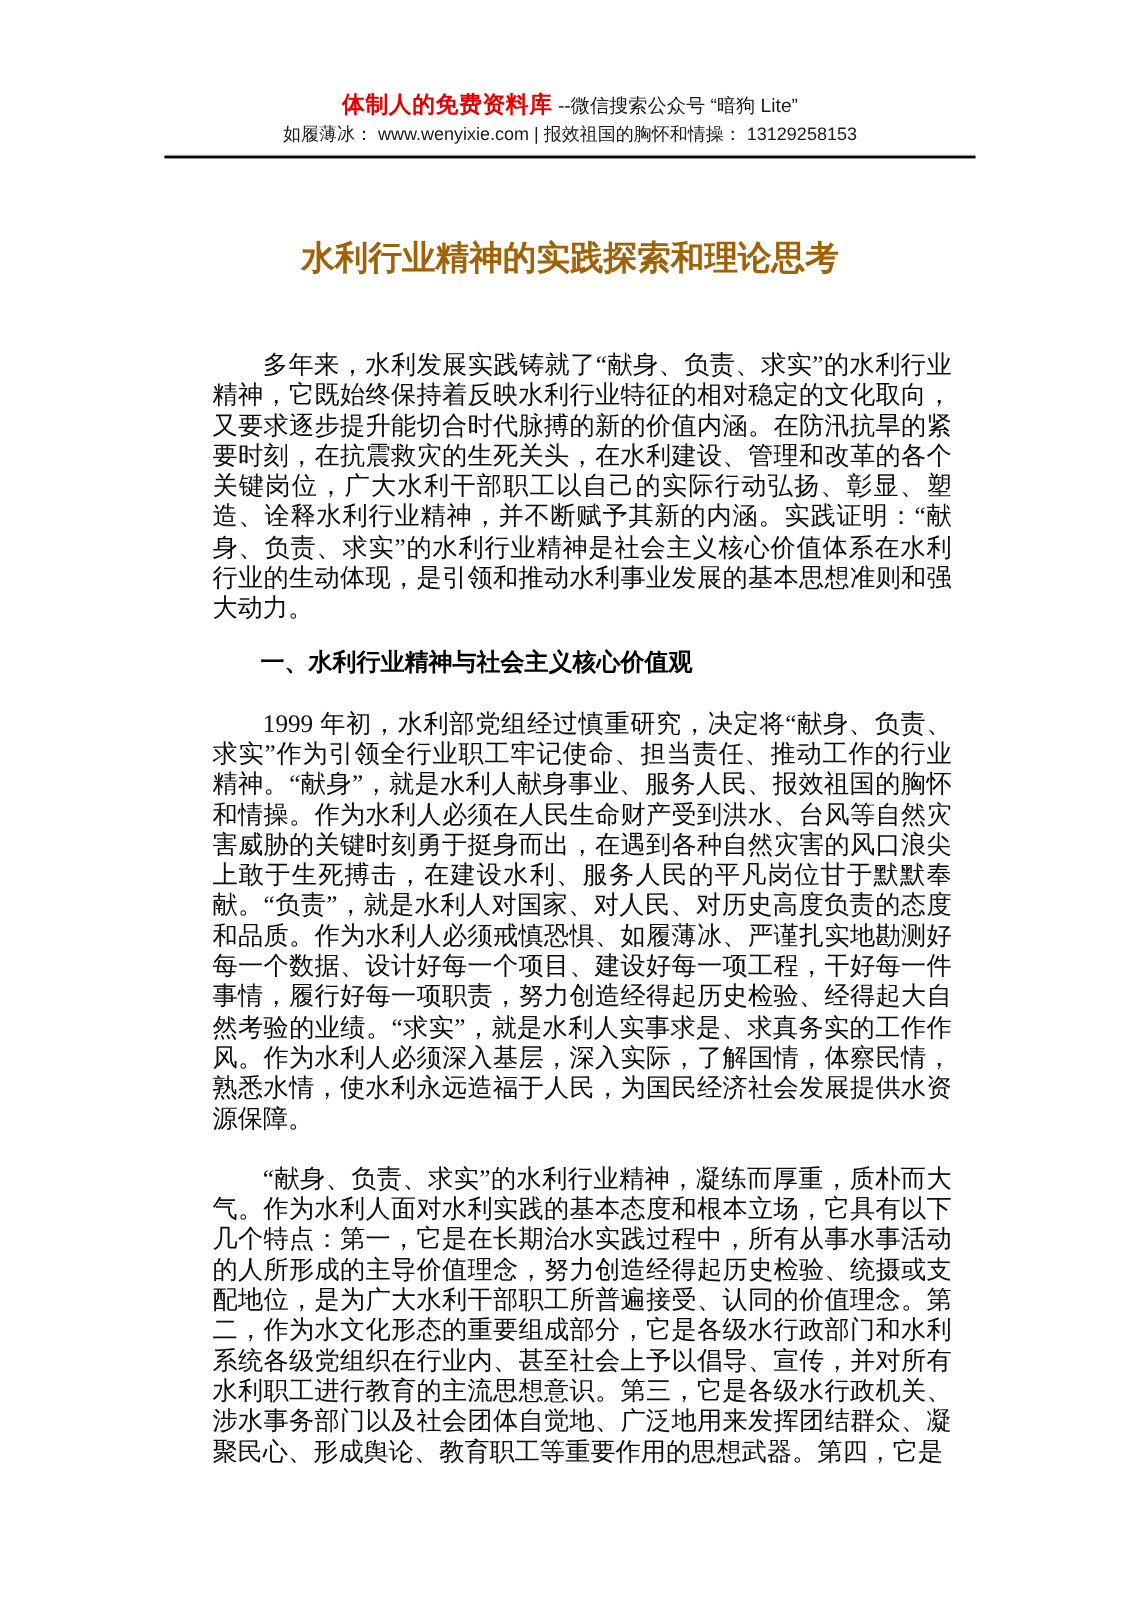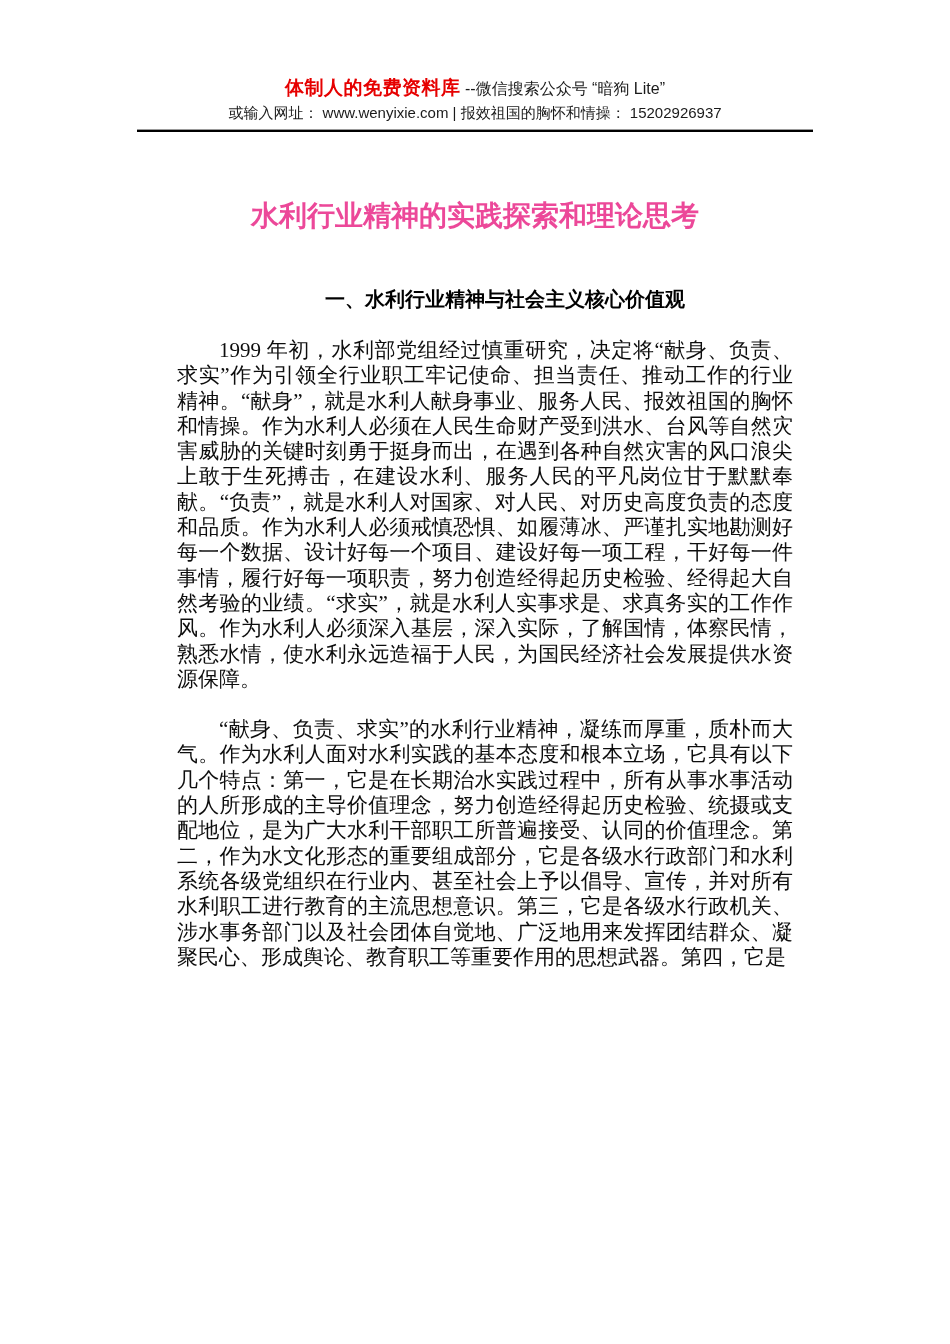--- a/index.html
+++ b/index.html
@@ -49,21 +49,21 @@
     background: transparent;
   }
   
   .doc-title {
     margin-top: 66px;
     text-align: center;
     font-family: "Liberation Serif", "DejaVu Serif", serif;
     font-weight: bold;
     font-size: 28px;
     line-height: 36px;
-    color: #ec4899;
+    color: #a16207;
   }
   .doc-body {
     width: 616px;
     margin: 58px auto 0 auto;
     margin-left: 177px;
     font-family: "Liberation Serif", "DejaVu Serif", serif;
     font-size: 21px;
     line-height: 25.3px;
     color: #0d0d0d;
     text-align: justify;
@@ -75,44 +75,45 @@
   }
   .section-heading {
     font-family: "Liberation Sans", "DejaVu Sans", sans-serif;
     font-weight: bold;
     font-size: 20px;
     line-height: 25px;
     color: #000;
     text-indent: 2em;
     margin-top: -5px;
     margin-bottom: 26px;
-    text-align: center;
+    text-align: left;
   }
 </style>
 </head>
 <body>
 
 <div class="page">
 
   <div class="doc-header">
     <div class="header-line1">
       <span class="brand">体制人的免费资料库</span>
       <span class="promo">--微信搜索公众号 “暗狗 Lite”</span>
     </div>
     <div class="header-line2">
-      <span>或输入网址：</span>
+      <span>如履薄冰：</span>
       <span>www.wenyixie.com</span>
       <span> <span>|</span> </span>
       <span>报效祖国的胸怀和情操：</span>
-      <span>15202926937</span>
+      <span>13129258153</span>
     </div>
     <hr class="header-rule">
   </div>
 
   <h1 class="doc-title">水利行业精神的实践探索和理论思考</h1>
 
   <div class="doc-body">
+    <p>多年来，水利发展实践铸就了“献身、负责、求实”的水利行业精神，它既始终保持着反映水利行业特征的相对稳定的文化取向，又要求逐步提升能切合时代脉搏的新的价值内涵。在防汛抗旱的紧要时刻，在抗震救灾的生死关头，在水利建设、管理和改革的各个关键岗位，广大水利干部职工以自己的实际行动弘扬、彰显、塑造、诠释水利行业精神，并不断赋予其新的内涵。实践证明：“献身、负责、求实”的水利行业精神是社会主义核心价值体系在水利行业的生动体现，是引领和推动水利事业发展的基本思想准则和强大动力。</p>
     <h2 class="section-heading">一、水利行业精神与社会主义核心价值观</h2>
     <p>1999 年初，水利部党组经过慎重研究，决定将“献身、负责、求实”作为引领全行业职工牢记使命、担当责任、推动工作的行业精神。“献身”，就是水利人献身事业、服务人民、报效祖国的胸怀和情操。作为水利人必须在人民生命财产受到洪水、台风等自然灾害威胁的关键时刻勇于挺身而出，在遇到各种自然灾害的风口浪尖上敢于生死搏击，在建设水利、服务人民的平凡岗位甘于默默奉献。“负责”，就是水利人对国家、对人民、对历史高度负责的态度和品质。作为水利人必须戒慎恐惧、如履薄冰、严谨扎实地勘测好每一个数据、设计好每一个项目、建设好每一项工程，干好每一件事情，履行好每一项职责，努力创造经得起历史检验、经得起大自然考验的业绩。“求实”，就是水利人实事求是、求真务实的工作作风。作为水利人必须深入基层，深入实际，了解国情，体察民情，熟悉水情，使水利永远造福于人民，为国民经济社会发展提供水资源保障。</p>
     <p>“献身、负责、求实”的水利行业精神，凝练而厚重，质朴而大气。作为水利人面对水利实践的基本态度和根本立场，它具有以下几个特点：第一，它是在长期治水实践过程中，所有从事水事活动的人所形成的主导价值理念，努力创造经得起历史检验、统摄或支配地位，是为广大水利干部职工所普遍接受、认同的价值理念。第二，作为水文化形态的重要组成部分，它是各级水行政部门和水利系统各级党组织在行业内、甚至社会上予以倡导、宣传，并对所有水利职工进行教育的主流思想意识。第三，它是各级水行政机关、涉水事务部门以及社会团体自觉地、广泛地用来发挥团结群众、凝聚民心、形成舆论、教育职工等重要作用的思想武器。第四，它是</p>
   </div>
 
 </div>
 
 </body></html>

